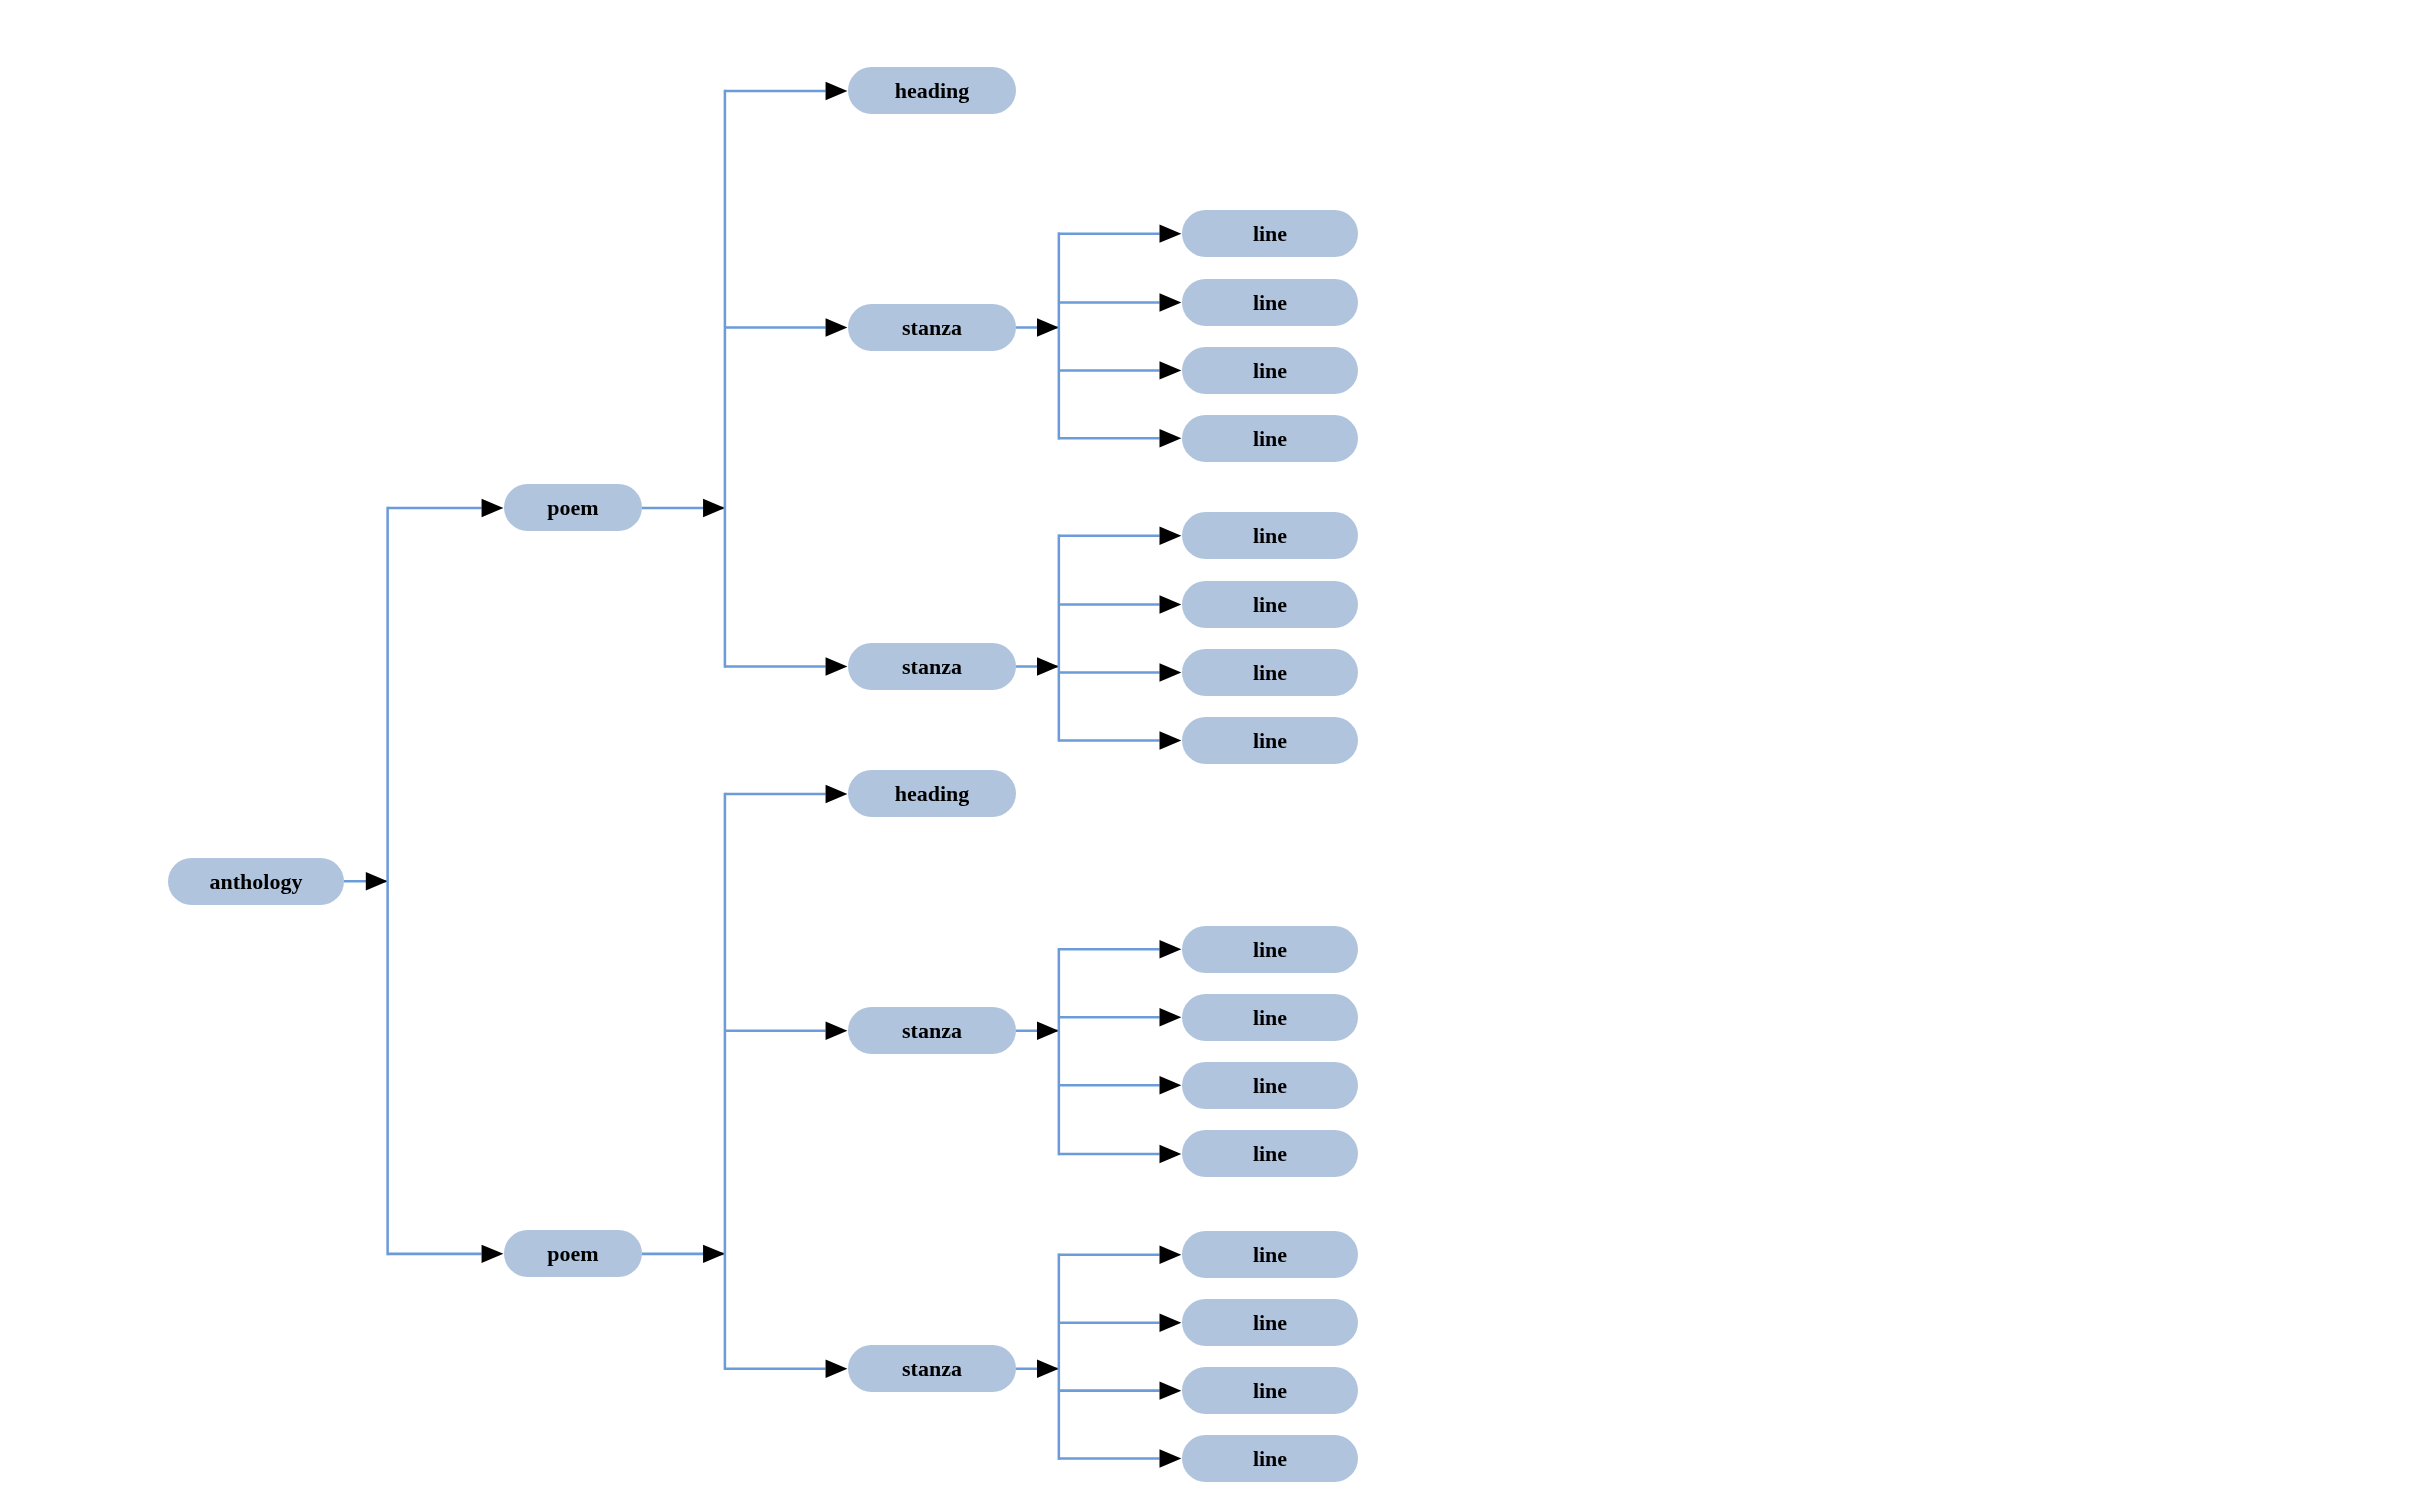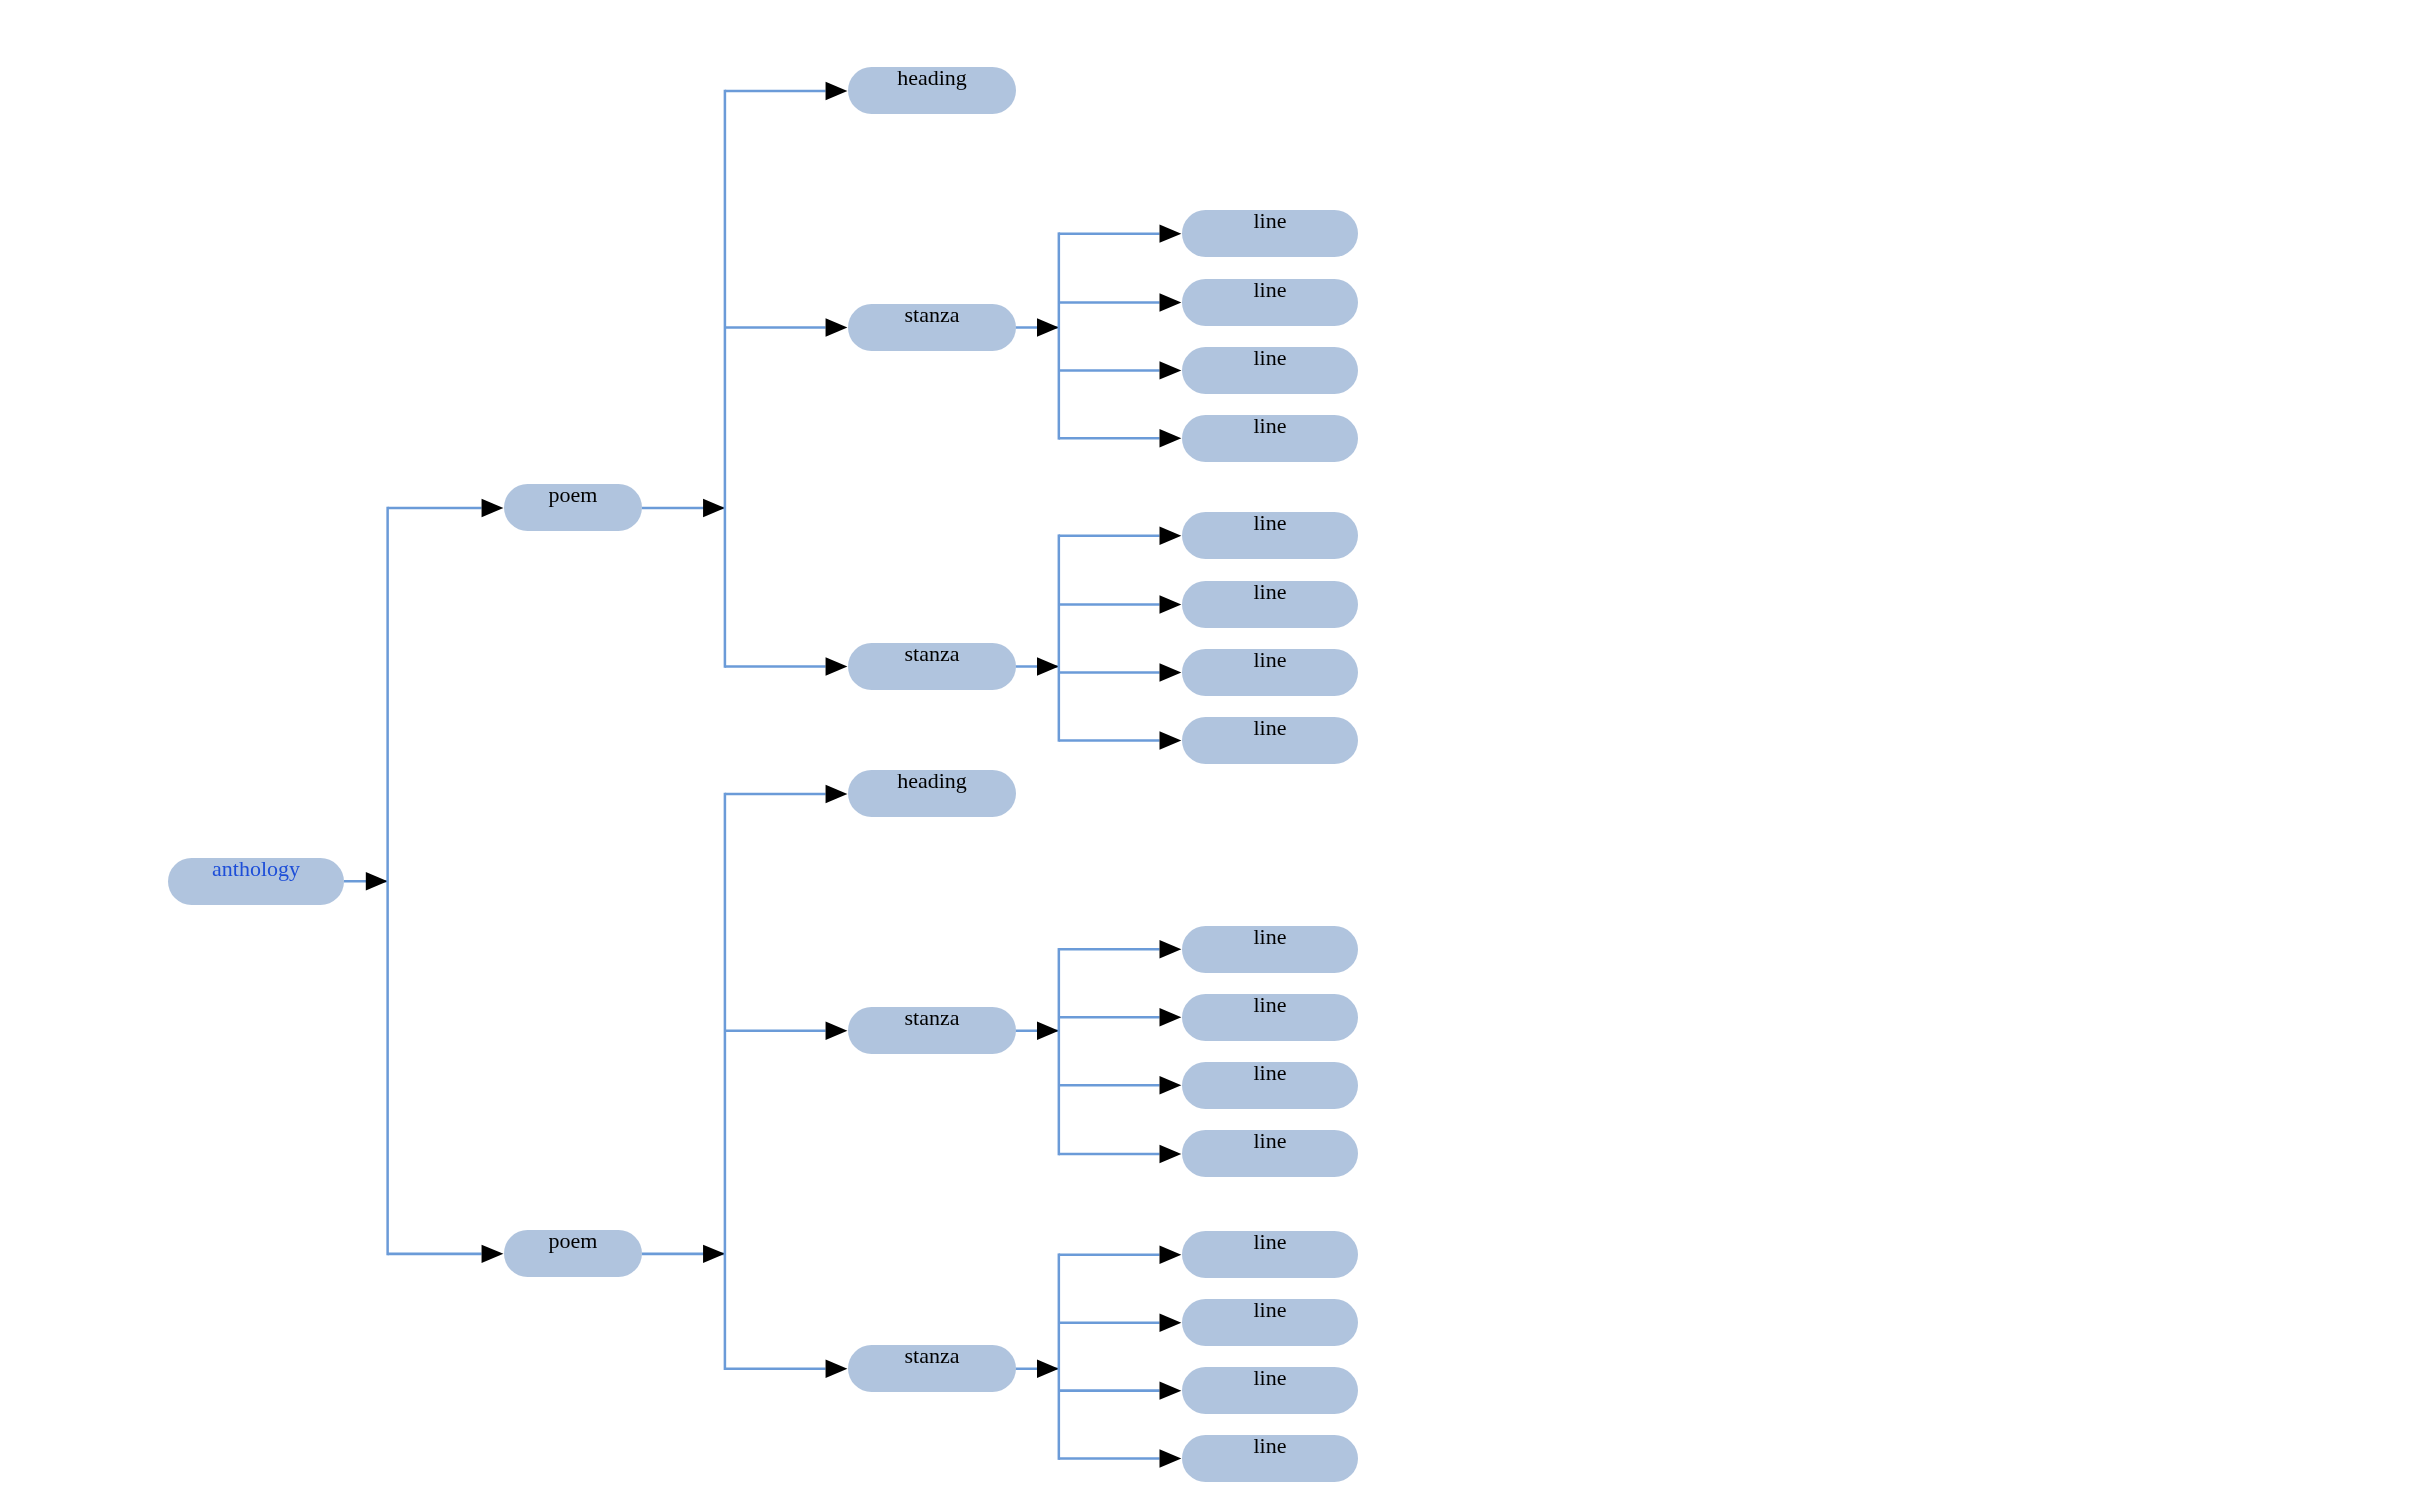--- a/index.html
+++ b/index.html
@@ -30,26 +30,26 @@
     position: absolute;
     left: 0;
     top: 0;
     width: 2413px;
     height: 1511px;
   }
   .node {
     position: absolute;
     box-sizing: border-box;
     display: flex;
-    align-items: flex-start;
+    align-items: center;
     justify-content: center;
     background: #b0c4de;
     border-radius: 838px;
     color: #000000;
-    font-weight: normal;
+    font-weight: bold;
     font-family: "Liberation Serif", "DejaVu Serif", serif;
     line-height: 1;
     white-space: nowrap;
     user-select: none;
   }
   .node-label {
     display: block;
     pointer-events: none;
   }
 </style>
@@ -122,21 +122,21 @@
       <line x1="1262" y1="1495" x2="1382" y2="1495" stroke="#6b9bd8" stroke-width="3" stroke-linecap="butt"></line>
       <polygon points="1408,1495 1382,1484 1382,1506" fill="#000000"></polygon>
       <line x1="1262" y1="1576" x2="1382" y2="1576" stroke="#6b9bd8" stroke-width="3" stroke-linecap="butt"></line>
       <polygon points="1408,1576 1382,1565 1382,1587" fill="#000000"></polygon>
       <line x1="1262" y1="1657" x2="1382" y2="1657" stroke="#6b9bd8" stroke-width="3" stroke-linecap="butt"></line>
       <polygon points="1408,1657 1382,1646 1382,1668" fill="#000000"></polygon>
       <line x1="1262" y1="1738" x2="1382" y2="1738" stroke="#6b9bd8" stroke-width="3" stroke-linecap="butt"></line>
       <polygon points="1408,1738 1382,1727 1382,1749" fill="#000000"></polygon>
     </svg>
   <div id="node-layer">
-      <div class="node" style="left: 168px; top: 858px; width: 176px; height: 47px; background: rgb(176, 196, 222); color: #1d4ed8; font-size: 22px;">
+      <div class="node" style="left: 168px; top: 858px; width: 176px; height: 47px; background: rgb(176, 196, 222); color: #000000; font-size: 22px;">
         <span class="node-label">anthology</span>
       </div>
       <div class="node" style="left: 504px; top: 484px; width: 138px; height: 47px; background: rgb(176, 196, 222); color: rgb(0, 0, 0); font-size: 22px;">
         <span class="node-label">poem</span>
       </div>
       <div class="node" style="left: 848px; top: 67px; width: 168px; height: 47px; background: rgb(176, 196, 222); color: rgb(0, 0, 0); font-size: 22px;">
         <span class="node-label">heading</span>
       </div>
       <div class="node" style="left: 848px; top: 304px; width: 168px; height: 47px; background: rgb(176, 196, 222); color: rgb(0, 0, 0); font-size: 22px;">
         <span class="node-label">stanza</span>

